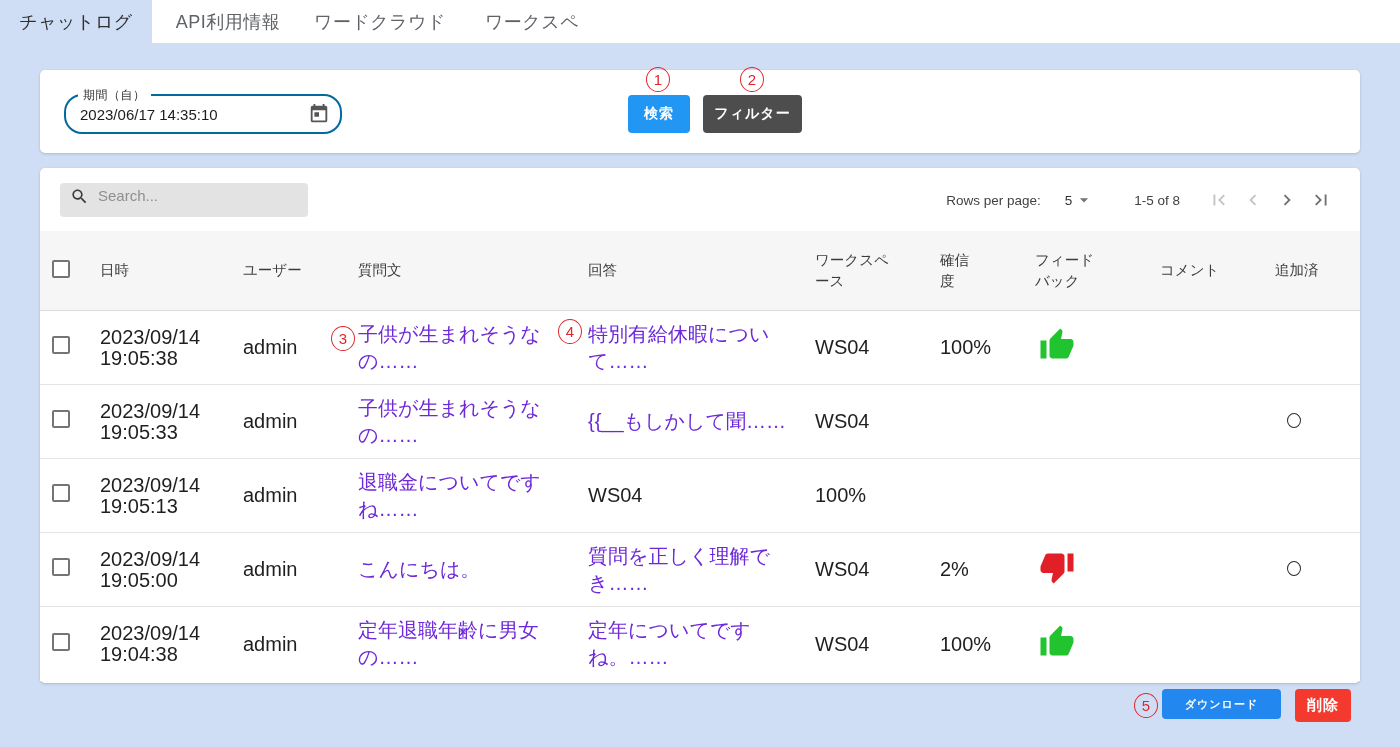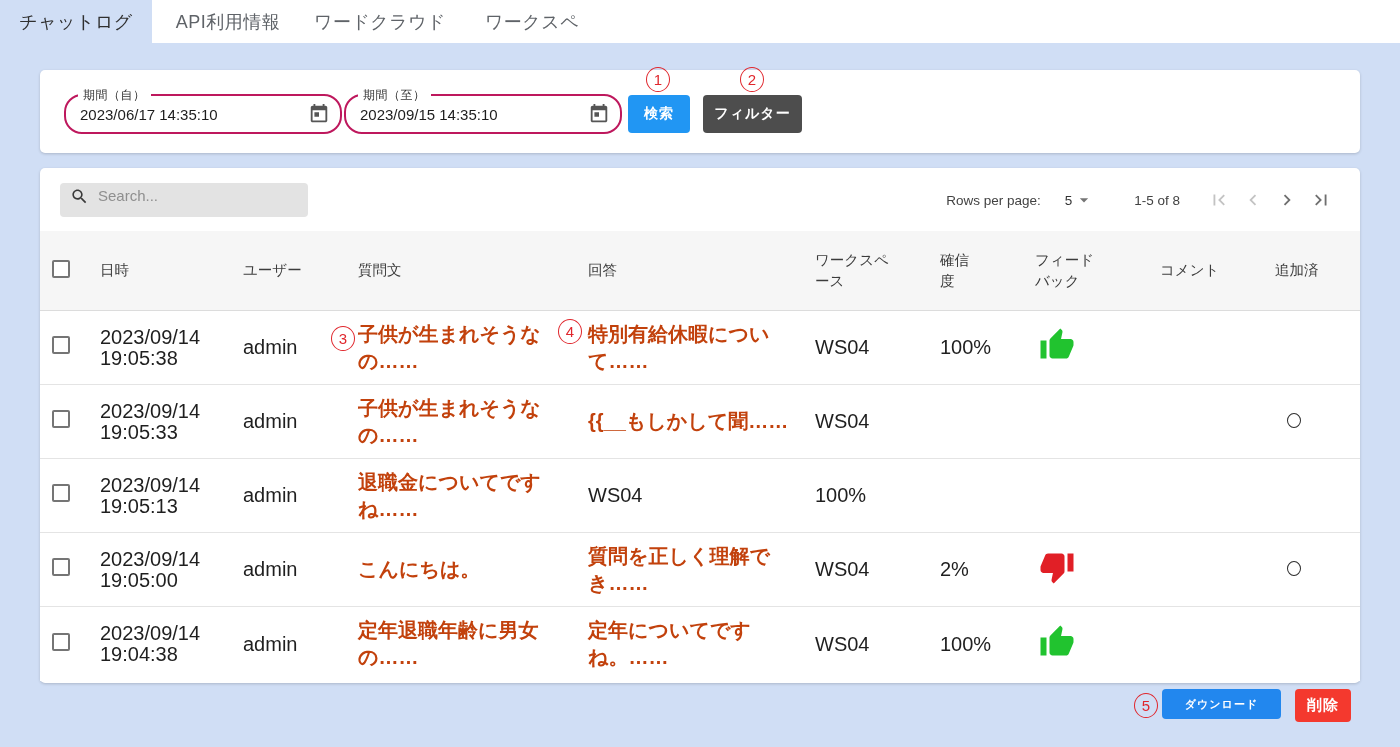--- a/index.html
+++ b/index.html
@@ -12,21 +12,21 @@
   .tab { width:152px; height:43px; display:flex; align-items:center; justify-content:center;
          font-size:18px; color:#5f6368; cursor:pointer; letter-spacing:.5px; }
   .tab.active { background:#d0def5; color:#2f2f2f; }
 
   
   .card { position:absolute; background:#ffffff; border-radius:5px; box-shadow:0 1px 3px rgba(0,0,0,.18); }
   .filter-card { left:40px; top:70px; width:1320px; height:83px; }
   .table-card  { left:40px; top:168px; width:1320px; height:515px; }
 
   
-  .datefield { position:absolute; top:24px; width:278px; height:40px; border:2px solid #be185d;
+  .datefield { position:absolute; top:24px; width:278px; height:40px; border:2px solid #0369a1;
                border-radius:18px; display:flex; align-items:center; padding:0 10px 0 14px; background:#fff; }
   .datefield .flabel { position:absolute; top:-9px; left:12px; background:#fff; padding:0 5px;
                font-size:12px; color:#333; letter-spacing:.5px; }
   .datefield input { border:none; outline:none; flex:1; font-size:15px; color:#1d1d1d;
                font-family:"Liberation Sans",sans-serif; background:transparent; }
   .datefield .cal { width:22px; height:22px; fill:#555; cursor:pointer; flex:0 0 auto; }
   .df-from { left:24px; }
   .df-to   { left:304px; }
 
   .btn { border:none; border-radius:4px; color:#fff; font-weight:bold; font-size:14px;
@@ -58,21 +58,21 @@
   .thead, .trow { display:grid; grid-template-columns:60px 143px 115px 230px 227px 125px 95px 125px 115px 85px; align-items:center; }
   .thead { position:absolute; left:0; top:63px; width:1320px; height:80px; background:#f6f6f6;
            border-bottom:1px solid #dcdcdc; color:#3c3c3c; font-size:14.5px; }
   .tbody { position:absolute; left:0; top:143px; width:1320px; }
   .trow { height:74px; border-bottom:1px solid #e4e4e4; background:#fff; font-size:20px; color:#1f1f1f; }
   .trow:last-child { border-bottom:none; }
   .cell-cb { padding-left:12px; }
   .checkbox { width:18px; height:18px; border:2px solid #757575; border-radius:2px; background:#fff;
               display:inline-block; cursor:pointer; }
   .datecell div { line-height:21px; }
-  .qa-link { color:#c2410c; cursor:pointer; text-decoration:none;font-weight:bold; }
+  .qa-link { color:#6d28d9; cursor:pointer; text-decoration:none; }
   .thumb { width:36px; height:36px; margin-left:4px; }
   .thumb.up   { fill:#21c32f; }
   .thumb.down { fill:#e11f26; }
   .added-mark { display:inline-block; width:14px; height:15px; border:1.6px solid #2c2c2c;
                 border-radius:50%; margin-left:12px; }
   .hdr-wrap { line-height:21px; }
 
   
   .footer-actions { position:absolute; right:49px; top:689px; display:flex; }
   .btn-download { width:119px; height:30px; background:#2287ee; font-size:11px; margin-right:14px; }
@@ -92,27 +92,20 @@
     <div class="tab active">チャットログ</div>
     <div class="tab">API利用情報</div>
     <div class="tab">ワードクラウド</div>
     <div class="tab">ワークスペ</div>
   </div>
 
   <div class="card filter-card">
     <div class="datefield df-from">
       <span class="flabel">期間（自）</span>
       <input type="text" readonly="" value="2023/06/17 14:35:10" style="">
-      <svg class="cal" viewBox="0 0 24 24">
-          <path d="M19 3h-1V1h-2v2H8V1H6v2H5c-1.11 0-1.99.9-1.99 2L3 19c0 1.1.89 2 2 2h14c1.1 0 2-.9 2-2V5c0-1.1-.9-2-2-2zm0 16H5V8h14v11zM7 10h5v5H7z"></path>
-        </svg>
-    </div>
-    <div class="datefield df-to">
-      <span class="flabel">期間（至）</span>
-      <input type="text" readonly="" value="2023/09/15 14:35:10" style="">
       <svg class="cal" viewBox="0 0 24 24">
           <path d="M19 3h-1V1h-2v2H8V1H6v2H5c-1.11 0-1.99.9-1.99 2L3 19c0 1.1.89 2 2 2h14c1.1 0 2-.9 2-2V5c0-1.1-.9-2-2-2zm0 16H5V8h14v11zM7 10h5v5H7z"></path>
         </svg>
     </div>
     <button class="btn btn-search">検索</button>
     <button class="btn btn-filter">フィルター</button>
   </div>
 
   <div class="card table-card">
 

